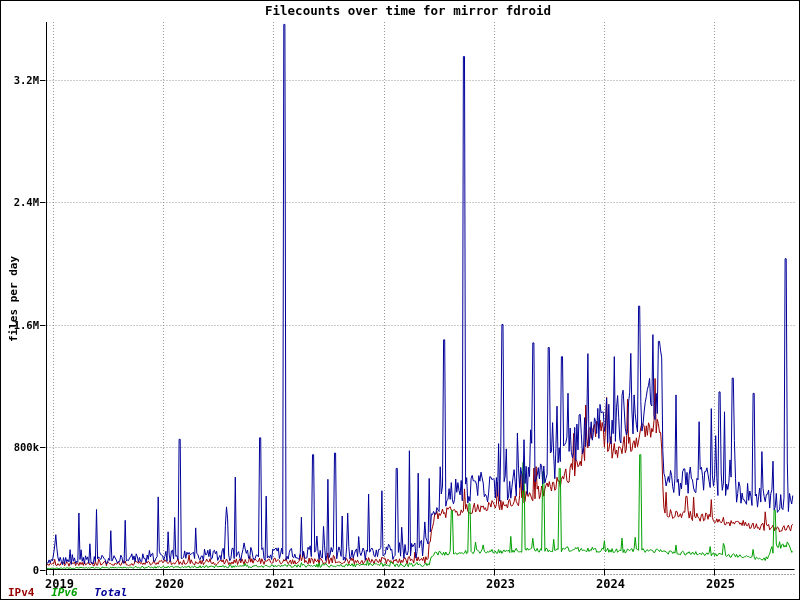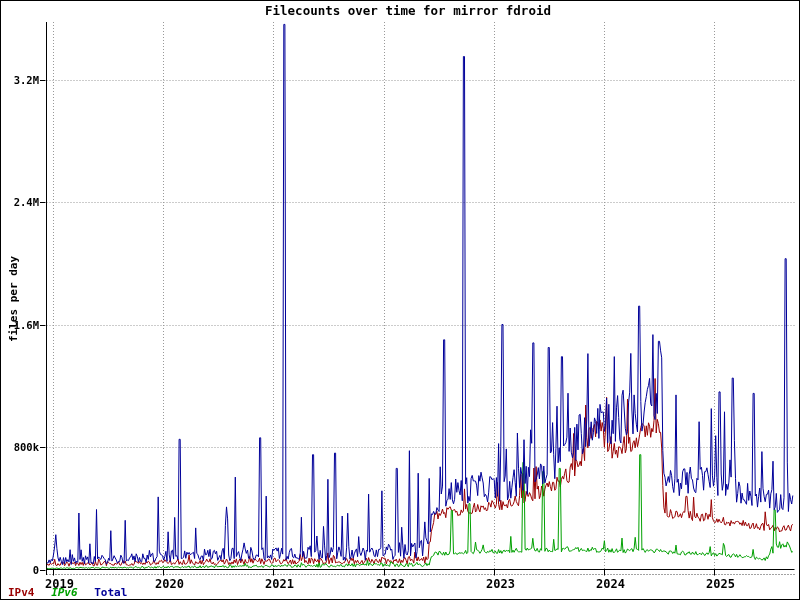--- a/index.html
+++ b/index.html
@@ -73,15 +73,15 @@
       <text x="609.5" y="587" text-anchor="middle" class="xtick">2024</text>
       <line x1="713.5" x2="713.5" y1="569" y2="574.5" stroke="#000000"></line>
       <text x="719.5" y="587" text-anchor="middle" class="xtick">2025</text>
       <polyline points="45.9,563.6 47.0,563.6 48.1,564.3 49.2,562.3 50.3,563.3 51.4,562.5 52.6,562.9 53.7,558.3 54.8,564.1 55.9,564.7 57.0,562.6 58.1,564.2 59.2,564.2 60.3,561.2 61.4,561.3 62.5,561.6 63.6,564.7 64.7,562.8 65.8,561.1 66.9,562.2 68.0,565.2 69.1,561.9 70.2,560.5 71.3,562.3 72.4,562.6 73.5,561.1 74.6,564.6 75.7,561.6 76.8,562.3 77.9,564.5 79.0,561.2 80.1,563.5 81.2,561.3 82.3,564.4 83.4,560.6 84.5,563.9 85.6,563.2 86.7,561.7 87.8,561.9 88.9,564.0 90.0,562.7 91.1,561.7 92.2,564.7 93.3,564.7 94.4,560.4 95.5,564.1 96.6,564.2 97.7,558.0 98.8,560.7 99.9,564.1 101.0,563.2 102.1,562.4 103.2,560.6 104.3,560.2 105.4,564.7 106.5,560.5 107.6,561.4 108.7,562.6 109.8,562.6 110.9,563.8 112.0,564.0 113.1,564.2 114.2,562.0 115.3,563.2 116.4,562.7 117.6,560.8 118.7,563.8 119.8,564.3 120.9,562.0 122.0,559.6 123.1,562.3 124.2,560.1 125.3,563.8 126.4,563.9 127.5,564.5 128.6,564.1 129.7,564.0 130.8,562.5 131.9,564.4 133.0,563.5 134.1,559.6 135.2,560.9 136.3,560.9 137.4,562.4 138.5,560.6 139.6,562.7 140.7,561.7 141.8,563.6 142.9,561.9 144.0,563.4 145.1,560.9 146.2,561.9 147.3,560.2 148.4,561.2 149.5,564.1 150.6,563.1 151.7,562.5 152.8,559.2 153.9,562.1 155.0,563.6 156.1,561.6 157.2,563.1 158.3,559.9 159.4,560.2 160.5,559.1 161.6,561.6 162.7,561.0 163.8,558.7 164.9,560.3 166.0,561.6 167.1,562.4 168.2,561.4 169.3,558.7 170.4,563.5 171.5,562.9 172.6,561.7 173.7,563.2 174.8,561.3 175.9,560.1 177.0,558.0 178.1,563.4 179.2,560.7 180.3,562.9 181.4,563.6 182.6,558.9 183.7,563.0 184.8,563.1 185.9,562.4 187.0,560.2 188.1,553.9 189.2,562.6 190.3,558.8 191.4,562.0 192.5,562.7 193.6,564.0 194.7,560.6 195.8,562.2 196.9,562.1 198.0,562.3 199.1,559.4 200.2,563.1 201.3,559.3 202.4,563.7 203.5,561.7 204.6,560.7 205.7,558.1 206.8,560.5 207.9,561.0 209.0,557.8 210.1,561.8 211.2,562.9 212.3,561.1 213.4,563.6 214.5,563.0 215.6,563.7 216.7,562.6 217.8,560.6 218.9,559.9 220.0,558.8 221.1,561.0 222.2,558.7 223.3,563.1 224.4,561.2 225.5,558.0 226.6,560.2 227.7,563.6 228.8,561.6 229.9,563.3 231.0,560.9 232.1,562.9 233.2,558.9 234.3,561.7 235.4,557.9 236.5,563.6 237.6,560.6 238.7,558.0 239.8,561.9 240.9,557.9 242.0,560.5 243.1,563.5 244.2,558.5 245.3,561.6 246.5,562.0 247.6,560.6 248.7,555.3 249.8,561.2 250.9,557.7 252.0,562.2 253.1,559.1 254.2,558.1 255.3,559.5 256.4,560.6 257.5,560.2 258.6,557.1 259.7,562.6 260.8,557.8 261.9,560.3 263.0,563.4 264.1,559.7 265.2,560.2 266.3,560.0 267.4,558.2 268.5,558.3 269.6,561.3 270.7,562.5 271.8,561.5 272.9,557.6 274.0,557.0 275.1,560.8 276.2,559.3 277.3,558.6 278.4,559.7 279.5,562.7 280.6,562.6 281.7,561.2 282.8,558.5 283.9,560.1 285.0,557.7 286.1,560.6 287.2,562.7 288.3,561.1 289.4,559.0 290.5,563.2 291.6,558.7 292.7,562.9 293.8,559.7 294.9,563.0 296.0,561.9 297.1,561.2 298.2,560.2 299.3,553.4 300.4,559.7 301.5,556.4 302.6,551.1 303.7,561.6 304.8,559.5 305.9,561.5 307.0,562.9 308.1,557.1 309.2,562.2 310.3,557.0 311.5,558.0 312.6,562.7 313.7,557.7 314.8,560.0 315.9,560.7 317.0,558.4 318.1,562.7 319.2,557.3 320.3,558.1 321.4,560.2 322.5,563.1 323.6,561.8 324.7,562.4 325.8,559.1 326.9,551.9 328.0,562.8 329.1,558.9 330.2,556.8 331.3,562.0 332.4,554.3 333.5,556.0 334.6,561.9 335.7,561.3 336.8,561.3 337.9,560.8 339.0,561.2 340.1,562.2 341.2,562.7 342.3,561.7 343.4,561.7 344.5,559.0 345.6,557.5 346.7,560.1 347.8,562.7 348.9,559.7 350.0,556.8 351.1,559.7 352.2,557.1 353.3,562.8 354.4,559.5 355.5,561.6 356.6,559.2 357.7,561.8 358.8,563.0 359.9,561.1 361.0,559.4 362.1,562.9 363.2,561.4 364.3,559.5 365.4,557.2 366.5,561.2 367.6,556.6 368.7,560.1 369.8,561.6 370.9,558.3 372.0,560.1 373.1,562.6 374.2,558.8 375.3,558.3 376.5,561.0 377.6,561.7 378.7,558.4 379.8,561.6 380.9,556.1 382.0,557.3 383.1,557.2 384.2,557.4 385.3,562.9 386.4,558.7 387.5,558.6 388.6,560.8 389.7,559.8 390.8,560.4 391.9,562.7 393.0,558.8 394.1,560.0 395.2,558.1 396.3,561.2 397.4,561.6 398.5,557.8 399.6,562.3 400.7,559.2 401.8,561.4 402.9,557.5 404.0,556.5 405.1,559.3 406.2,562.8 407.3,556.2 408.4,555.4 409.5,559.9 410.6,558.1 411.7,559.2 412.8,562.1 413.9,551.1 415.0,556.7 416.1,560.0 417.2,555.9 418.3,559.7 419.4,559.0 420.5,557.5 421.6,559.5 422.7,556.1 423.8,562.3 424.9,555.7 426.0,558.7 427.1,557.4 428.2,541.3 429.3,540.8 430.4,530.3 431.5,525.9 432.6,521.6 433.7,512.8 434.8,513.4 435.9,510.3 437.0,518.0 438.1,512.4 439.2,514.5 440.3,512.1 441.5,508.1 442.6,512.7 443.7,511.5 444.8,516.7 445.9,506.7 447.0,508.3 448.1,506.5 449.2,505.8 450.3,509.1 451.4,509.8 452.5,509.1 453.6,508.5 454.7,511.3 455.8,510.2 456.9,514.7 458.0,513.6 459.1,514.2 460.2,508.9 461.3,511.6 462.4,510.0 463.5,487.9 464.6,508.1 465.7,503.4 466.8,510.0 467.9,512.5 469.0,511.5 470.1,512.5 471.2,512.2 472.3,506.2 473.4,502.2 474.5,511.0 475.6,509.7 476.7,503.5 477.8,508.2 478.9,510.9 480.0,504.8 481.1,506.2 482.2,504.9 483.3,508.5 484.4,506.7 485.5,510.0 486.6,508.8 487.7,501.3 488.8,502.5 489.9,506.1 491.0,499.6 492.1,501.4 493.2,503.8 494.3,507.1 495.4,503.3 496.5,481.5 497.6,503.5 498.7,508.7 499.8,499.2 500.9,508.8 502.0,500.6 503.1,504.4 504.2,504.8 505.3,503.5 506.5,507.0 507.6,500.0 508.7,498.3 509.8,504.5 510.9,505.1 512.0,503.5 513.1,500.8 514.2,495.0 515.3,500.5 516.4,502.8 517.5,504.8 518.6,494.5 519.7,473.2 520.8,496.9 521.9,472.4 523.0,501.9 524.1,500.1 525.2,490.3 526.3,494.8 527.4,495.4 528.5,491.6 529.6,493.9 530.7,497.8 531.8,499.8 532.9,467.0 534.0,497.8 535.1,465.6 536.2,488.1 537.3,485.0 538.4,497.7 539.5,494.3 540.6,485.0 541.7,487.3 542.8,495.2 543.9,488.0 545.0,484.2 546.1,482.0 547.2,485.9 548.3,480.6 549.4,485.6 550.5,490.0 551.6,481.3 552.7,481.4 553.8,489.3 554.9,487.5 556.0,476.2 557.1,480.5 558.2,479.5 559.3,485.9 560.4,478.6 561.5,475.4 562.6,478.1 563.7,472.2 564.8,467.9 565.9,479.6 567.0,481.5 568.1,481.0 569.2,466.1 570.3,462.5 571.5,468.7 572.6,432.5 573.7,475.0 574.8,458.8 575.9,460.3 577.0,465.8 578.1,464.1 579.2,460.3 580.3,464.9 581.4,449.1 582.5,447.4 583.6,459.6 584.7,404.0 585.8,436.8 586.9,447.0 588.0,427.7 589.1,426.4 590.2,437.4 591.3,428.5 592.4,426.8 593.5,423.4 594.6,435.9 595.7,420.4 596.8,422.1 597.9,427.8 599.0,418.9 600.1,430.1 601.2,421.5 602.3,427.7 603.4,446.3 604.5,428.1 605.6,396.3 606.7,450.6 607.8,448.8 608.9,441.7 610.0,435.5 611.1,457.2 612.2,450.3 613.3,442.4 614.4,453.2 615.5,449.0 616.6,456.6 617.7,445.8 618.8,446.0 619.9,447.7 621.0,452.6 622.1,442.9 623.2,435.6 624.3,451.8 625.4,447.8 626.5,398.2 627.6,442.4 628.7,436.3 629.8,450.5 630.9,449.7 632.0,441.9 633.1,439.7 634.2,446.8 635.4,436.8 636.5,445.7 637.6,440.1 638.7,433.2 639.8,426.4 640.9,422.5 642.0,423.6 643.1,424.6 644.2,435.9 645.3,424.8 646.4,434.3 647.5,421.8 648.6,425.2 649.7,436.3 650.8,427.4 651.9,430.7 653.0,419.7 654.1,377.5 655.2,432.0 656.3,418.4 657.4,422.7 658.5,431.5 659.6,431.3 660.7,447.1 661.8,484.6 662.9,506.7 664.0,512.1 665.1,491.3 666.2,514.8 667.3,516.1 668.4,515.7 669.5,508.6 670.6,512.4 671.7,517.5 672.8,516.5 673.9,515.7 675.0,510.0 676.1,510.7 677.2,516.0 678.3,515.3 679.4,512.7 680.5,516.7 681.6,512.4 682.7,510.5 683.8,511.3 684.9,495.4 686.0,495.3 687.1,509.7 688.2,517.1 689.3,510.3 690.4,516.9 691.5,519.6 692.6,496.2 693.7,515.5 694.8,516.9 695.9,512.2 697.0,516.3 698.1,517.2 699.2,520.3 700.4,513.6 701.5,513.1 702.6,519.9 703.7,518.9 704.8,511.9 705.9,513.4 707.0,518.3 708.1,513.3 709.2,515.8 710.3,498.6 711.4,516.7 712.5,519.8 713.6,521.6 714.7,521.2 715.8,517.8 716.9,521.3 718.0,518.2 719.1,520.5 720.2,521.9 721.3,520.3 722.4,516.3 723.5,523.4 724.6,523.9 725.7,521.1 726.8,522.2 727.9,521.3 729.0,525.0 730.1,519.6 731.2,522.4 732.3,521.2 733.4,523.1 734.5,520.7 735.6,520.5 736.7,520.4 737.8,520.9 738.9,523.3 740.0,521.8 741.1,524.6 742.2,519.4 743.3,524.6 744.4,521.0 745.5,524.6 746.6,524.7 747.7,522.3 748.8,527.5 749.9,527.1 751.0,523.8 752.1,522.0 753.2,527.8 754.3,526.5 755.4,522.7 756.5,527.2 757.6,526.5 758.7,528.9 759.8,525.2 760.9,522.9 762.0,522.4 763.1,529.5 764.2,510.8 765.4,523.1 766.5,525.0 767.6,523.4 768.7,528.8 769.8,527.2 770.9,526.3 772.0,524.3 773.1,530.0 774.2,526.2 775.3,528.3 776.4,525.9 777.5,526.9 778.6,531.0 779.7,529.8 780.8,530.0 781.9,526.2 783.0,524.7 784.1,529.1 785.2,529.0 786.3,526.3 787.4,524.1 788.5,527.4 789.6,530.0 790.7,524.2 791.8,523.4" fill="none" stroke="#990000" stroke-width="1"></polyline>
       <polyline points="45.9,567.0 47.0,567.8 48.1,567.8 49.2,567.6 50.3,567.3 51.4,567.2 52.6,567.3 53.7,567.7 54.8,567.3 55.9,566.9 57.0,567.5 58.1,567.7 59.2,567.0 60.3,566.9 61.4,567.7 62.5,567.0 63.6,566.9 64.7,567.4 65.8,566.6 66.9,566.9 68.0,567.5 69.1,566.6 70.2,567.3 71.3,567.6 72.4,567.3 73.5,567.6 74.6,566.8 75.7,566.5 76.8,566.7 77.9,567.2 79.0,566.4 80.1,566.5 81.2,566.8 82.3,566.7 83.4,567.1 84.5,566.8 85.6,566.6 86.7,567.3 87.8,566.6 88.9,567.4 90.0,566.6 91.1,566.6 92.2,566.3 93.3,567.4 94.4,566.8 95.5,566.6 96.6,566.8 97.7,566.8 98.8,567.3 99.9,567.6 101.0,566.1 102.1,566.3 103.2,566.6 104.3,566.8 105.4,566.4 106.5,566.7 107.6,567.2 108.7,567.2 109.8,566.2 110.9,567.0 112.0,566.3 113.1,567.0 114.2,566.4 115.3,566.9 116.4,566.9 117.6,566.2 118.7,566.8 119.8,566.4 120.9,566.8 122.0,566.9 123.1,566.3 124.2,566.3 125.3,567.0 126.4,566.7 127.5,567.0 128.6,566.3 129.7,566.2 130.8,566.2 131.9,567.3 133.0,566.8 134.1,565.6 135.2,565.8 136.3,566.7 137.4,566.4 138.5,566.8 139.6,567.3 140.7,565.5 141.8,565.5 142.9,567.2 144.0,567.0 145.1,566.4 146.2,566.5 147.3,565.5 148.4,565.8 149.5,567.0 150.6,566.1 151.7,566.6 152.8,567.2 153.9,565.5 155.0,567.2 156.1,565.7 157.2,566.2 158.3,565.4 159.4,566.5 160.5,566.9 161.6,565.6 162.7,565.5 163.8,567.0 164.9,565.8 166.0,566.9 167.1,565.2 168.2,566.6 169.3,565.7 170.4,565.4 171.5,565.3 172.6,566.9 173.7,566.1 174.8,565.7 175.9,565.9 177.0,565.8 178.1,566.2 179.2,567.0 180.3,566.4 181.4,565.3 182.6,566.8 183.7,565.6 184.8,566.2 185.9,566.1 187.0,565.5 188.1,565.0 189.2,567.1 190.3,566.0 191.4,565.8 192.5,566.5 193.6,564.8 194.7,565.8 195.8,567.1 196.9,565.9 198.0,566.6 199.1,564.7 200.2,567.0 201.3,565.6 202.4,565.2 203.5,566.8 204.6,564.9 205.7,564.6 206.8,566.6 207.9,565.7 209.0,565.7 210.1,564.8 211.2,565.5 212.3,565.4 213.4,566.9 214.5,564.6 215.6,564.7 216.7,566.0 217.8,565.5 218.9,565.5 220.0,565.5 221.1,565.4 222.2,564.4 223.3,566.4 224.4,564.9 225.5,566.4 226.6,566.7 227.7,566.3 228.8,563.6 229.9,564.4 231.0,566.7 232.1,564.8 233.2,566.3 234.3,564.6 235.4,565.8 236.5,564.8 237.6,565.4 238.7,564.9 239.8,564.9 240.9,565.3 242.0,564.4 243.1,565.2 244.2,562.4 245.3,565.2 246.5,564.1 247.6,566.7 248.7,565.9 249.8,566.5 250.9,566.2 252.0,565.0 253.1,564.9 254.2,564.7 255.3,564.2 256.4,565.8 257.5,565.8 258.6,565.6 259.7,565.6 260.8,564.7 261.9,566.5 263.0,565.6 264.1,564.5 265.2,564.3 266.3,565.0 267.4,565.4 268.5,565.9 269.6,565.6 270.7,563.7 271.8,564.4 272.9,566.0 274.0,564.5 275.1,565.4 276.2,565.2 277.3,564.4 278.4,564.6 279.5,565.9 280.6,564.0 281.7,565.2 282.8,564.4 283.9,563.7 285.0,564.2 286.1,565.6 287.2,563.6 288.3,564.1 289.4,564.3 290.5,566.3 291.6,566.2 292.7,565.7 293.8,564.0 294.9,564.3 296.0,566.2 297.1,563.7 298.2,565.3 299.3,566.1 300.4,561.7 301.5,564.3 302.6,563.2 303.7,564.4 304.8,566.2 305.9,565.4 307.0,564.1 308.1,564.0 309.2,565.1 310.3,564.6 311.5,565.4 312.6,564.7 313.7,564.2 314.8,566.0 315.9,563.2 317.0,566.3 318.1,561.8 319.2,566.3 320.3,565.7 321.4,562.9 322.5,563.8 323.6,564.0 324.7,562.4 325.8,564.1 326.9,565.1 328.0,566.2 329.1,565.5 330.2,563.8 331.3,565.1 332.4,565.4 333.5,565.3 334.6,565.8 335.7,564.7 336.8,564.0 337.9,565.3 339.0,564.3 340.1,563.5 341.2,565.5 342.3,565.2 343.4,565.9 344.5,564.0 345.6,562.8 346.7,565.1 347.8,563.0 348.9,564.4 350.0,564.6 351.1,562.6 352.2,565.4 353.3,563.1 354.4,565.9 355.5,562.9 356.6,563.4 357.7,563.7 358.8,564.6 359.9,563.6 361.0,563.5 362.1,563.1 363.2,563.9 364.3,563.0 365.4,564.4 366.5,559.5 367.6,564.6 368.7,562.0 369.8,563.0 370.9,564.4 372.0,564.3 373.1,562.5 374.2,562.9 375.3,562.7 376.5,563.8 377.6,563.7 378.7,564.4 379.8,562.1 380.9,562.0 382.0,565.5 383.1,563.1 384.2,563.1 385.3,565.0 386.4,563.7 387.5,564.9 388.6,565.3 389.7,560.6 390.8,561.7 391.9,562.0 393.0,563.4 394.1,565.6 395.2,563.2 396.3,563.1 397.4,565.7 398.5,565.1 399.6,562.2 400.7,564.1 401.8,564.6 402.9,565.5 404.0,565.4 405.1,562.6 406.2,563.4 407.3,565.7 408.4,561.8 409.5,563.4 410.6,562.3 411.7,565.3 412.8,564.7 413.9,564.1 415.0,562.4 416.1,561.4 417.2,564.0 418.3,562.9 419.4,563.4 420.5,565.1 421.6,565.5 422.7,564.7 423.8,563.5 424.9,561.9 426.0,564.7 427.1,562.7 428.2,564.1 429.3,559.0 430.4,555.7 431.5,555.3 432.6,554.4 433.7,551.5 434.8,551.1 435.9,551.9 437.0,554.1 438.1,550.4 439.2,550.6 440.3,552.9 441.5,553.9 442.6,551.2 443.7,554.3 444.8,551.0 445.9,553.7 447.0,553.6 448.1,553.1 449.2,549.8 450.3,509.5 451.4,509.5 452.5,552.8 453.6,552.7 454.7,551.8 455.8,553.4 456.9,553.0 458.0,551.7 459.1,552.2 460.2,551.9 461.3,552.0 462.4,552.8 463.5,552.0 464.6,549.4 465.7,552.7 466.8,551.3 467.9,502.7 469.0,502.7 470.1,550.5 471.2,551.7 472.3,552.7 473.4,550.0 474.5,541.0 475.6,548.7 476.7,549.1 477.8,550.3 478.9,552.3 480.0,550.6 481.1,548.4 482.2,543.9 483.3,550.2 484.4,551.4 485.5,552.0 486.6,550.3 487.7,551.4 488.8,549.6 489.9,550.6 491.0,548.4 492.1,551.8 493.2,551.6 494.3,549.9 495.4,552.2 496.5,552.3 497.6,548.5 498.7,552.0 499.8,549.6 500.9,552.4 502.0,550.1 503.1,549.1 504.2,550.8 505.3,549.3 506.5,550.1 507.6,549.0 508.7,551.6 509.8,535.4 510.9,551.4 512.0,549.1 513.1,551.3 514.2,549.1 515.3,547.3 516.4,550.0 517.5,550.8 518.6,550.8 519.7,550.7 520.8,551.2 521.9,461.3 523.0,461.3 524.1,548.1 525.2,549.3 526.3,547.0 527.4,549.0 528.5,548.4 529.6,547.9 530.7,547.2 531.8,537.3 532.9,546.8 534.0,549.8 535.1,549.8 536.2,547.3 537.3,550.6 538.4,551.1 539.5,547.7 540.6,549.3 541.7,470.5 542.8,470.5 543.9,550.3 545.0,547.2 546.1,547.7 547.2,550.8 548.3,549.1 549.4,550.5 550.5,550.5 551.6,550.7 552.7,538.3 553.8,549.4 554.9,549.2 556.0,547.6 557.1,548.5 558.2,467.4 559.3,467.4 560.4,550.9 561.5,547.5 562.6,547.4 563.7,548.2 564.8,547.0 565.9,545.7 567.0,546.3 568.1,550.2 569.2,550.1 570.3,549.9 571.5,549.0 572.6,548.6 573.7,548.3 574.8,546.5 575.9,547.8 577.0,546.3 578.1,550.7 579.2,548.9 580.3,547.4 581.4,549.6 582.5,549.2 583.6,549.2 584.7,550.3 585.8,550.5 586.9,547.1 588.0,550.5 589.1,548.8 590.2,549.5 591.3,546.2 592.4,548.6 593.5,547.6 594.6,547.5 595.7,551.3 596.8,550.6 597.9,551.2 599.0,550.7 600.1,549.8 601.2,547.1 602.3,548.3 603.4,539.7 604.5,550.8 605.6,549.6 606.7,547.0 607.8,551.3 608.9,548.8 610.0,551.2 611.1,547.6 612.2,551.4 613.3,551.3 614.4,550.3 615.5,547.8 616.6,551.3 617.7,549.9 618.8,549.2 619.9,549.8 621.0,537.1 622.1,551.5 623.2,548.7 624.3,552.1 625.4,550.6 626.5,548.0 627.6,548.8 628.7,549.6 629.8,548.5 630.9,547.6 632.0,550.7 633.1,547.7 634.2,536.3 635.4,547.9 636.5,548.3 637.6,549.4 638.7,453.7 639.8,453.7 640.9,549.1 642.0,547.5 643.1,549.3 644.2,551.4 645.3,549.3 646.4,548.7 647.5,550.3 648.6,549.2 649.7,548.8 650.8,549.2 651.9,549.9 653.0,551.8 654.1,550.9 655.2,548.2 656.3,548.2 657.4,549.1 658.5,550.5 659.6,548.5 660.7,550.6 661.8,550.5 662.9,549.8 664.0,550.3 665.1,550.7 666.2,552.2 667.3,553.2 668.4,550.0 669.5,550.0 670.6,550.4 671.7,552.5 672.8,550.8 673.9,552.2 675.0,544.1 676.1,552.8 677.2,553.1 678.3,553.2 679.4,553.8 680.5,551.0 681.6,550.0 682.7,551.3 683.8,553.9 684.9,553.9 686.0,551.9 687.1,552.2 688.2,550.7 689.3,553.1 690.4,553.2 691.5,551.0 692.6,552.9 693.7,553.3 694.8,550.6 695.9,553.6 697.0,553.7 698.1,552.6 699.2,552.4 700.4,553.8 701.5,551.6 702.6,552.8 703.7,554.6 704.8,553.1 705.9,551.8 707.0,553.4 708.1,551.8 709.2,545.6 710.3,554.9 711.4,552.8 712.5,551.7 713.6,554.6 714.7,552.6 715.8,555.1 716.9,553.9 718.0,552.3 719.1,552.8 720.2,553.0 721.3,553.8 722.4,542.4 723.5,545.1 724.6,554.5 725.7,555.5 726.8,554.1 727.9,553.5 729.0,556.1 730.1,556.2 731.2,553.8 732.3,552.9 733.4,553.5 734.5,555.9 735.6,553.4 736.7,556.3 737.8,555.5 738.9,553.7 740.0,555.3 741.1,556.6 742.2,556.5 743.3,555.8 744.4,555.7 745.5,554.6 746.6,555.5 747.7,555.4 748.8,556.5 749.9,556.4 751.0,555.7 752.1,548.4 753.2,556.1 754.3,558.5 755.4,556.1 756.5,557.2 757.6,557.9 758.7,557.1 759.8,558.3 760.9,558.9 762.0,558.6 763.1,556.9 764.2,559.5 765.4,555.8 766.5,557.9 767.6,554.7 768.7,553.1 769.8,548.2 770.9,545.6 772.0,552.2 773.1,508.8 774.2,508.8 775.3,543.0 776.4,546.1 777.5,546.3 778.6,540.7 779.7,547.4 780.8,543.9 781.9,542.8 783.0,546.1 784.1,544.3 785.2,546.1 786.3,540.9 787.4,542.9 788.5,545.0 789.6,548.2 790.7,551.4 791.8,550.5" fill="none" stroke="#00a000" stroke-width="1"></polyline>
       <polyline points="45.9,561.8 47.0,562.1 48.1,558.9 49.2,561.8 50.3,558.4 51.4,559.9 52.6,553.0 53.7,545.0 54.8,533.7 55.9,547.6 57.0,556.8 58.1,560.4 59.2,556.3 60.3,560.3 61.4,563.6 62.5,556.6 63.6,562.8 64.7,556.5 65.8,560.8 66.9,558.6 68.0,560.9 69.1,548.7 70.2,563.5 71.3,553.6 72.4,560.3 73.5,556.9 74.6,562.3 75.7,560.2 76.8,561.3 77.9,512.0 79.0,558.5 80.1,548.8 81.2,560.3 82.3,556.4 83.4,562.7 84.5,554.8 85.6,558.5 86.7,555.9 87.8,562.3 88.9,542.8 90.0,562.0 91.1,561.4 92.2,563.0 93.3,555.5 94.4,560.6 95.5,508.5 96.6,558.0 97.7,555.9 98.8,557.5 99.9,558.4 101.0,554.3 102.1,555.8 103.2,557.6 104.3,558.9 105.4,562.9 106.5,561.5 107.6,557.2 108.7,559.4 109.8,529.7 110.9,560.1 112.0,557.9 113.1,554.7 114.2,557.0 115.3,559.0 116.4,562.2 117.6,560.4 118.7,560.5 119.8,554.2 120.9,556.3 122.0,561.9 123.1,562.0 124.2,519.3 125.3,560.1 126.4,558.9 127.5,559.6 128.6,556.6 129.7,556.0 130.8,552.8 131.9,558.9 133.0,554.9 134.1,560.7 135.2,552.8 136.3,555.4 137.4,561.1 138.5,556.5 139.6,560.4 140.7,560.8 141.8,552.8 142.9,557.4 144.0,557.3 145.1,561.3 146.2,554.0 147.3,558.4 148.4,549.4 149.5,555.9 150.6,553.1 151.7,552.2 152.8,560.4 153.9,560.3 155.0,557.2 156.1,555.7 157.2,495.9 158.3,550.2 159.4,553.3 160.5,553.7 161.6,555.1 162.7,559.1 163.8,555.5 164.9,550.3 166.0,560.4 167.1,530.8 168.2,553.8 169.3,560.4 170.4,550.0 171.5,549.1 172.6,558.1 173.7,516.4 174.8,555.3 175.9,554.6 177.0,558.5 178.1,438.3 179.2,438.3 180.3,557.5 181.4,557.4 182.6,556.2 183.7,549.9 184.8,557.3 185.9,551.2 187.0,553.3 188.1,551.4 189.2,553.7 190.3,552.9 191.4,552.1 192.5,551.3 193.6,557.5 194.7,526.9 195.8,552.5 196.9,553.5 198.0,557.7 199.1,558.7 200.2,555.2 201.3,554.9 202.4,559.8 203.5,548.1 204.6,553.8 205.7,553.5 206.8,549.3 207.9,555.6 209.0,548.3 210.1,558.2 211.2,557.3 212.3,550.3 213.4,549.3 214.5,552.9 215.6,550.3 216.7,559.4 217.8,556.7 218.9,554.4 220.0,558.7 221.1,549.9 222.2,547.3 223.3,558.1 224.4,524.4 225.5,505.9 226.6,517.9 227.7,554.0 228.8,559.7 229.9,557.5 231.0,547.5 232.1,547.2 233.2,557.6 234.3,476.1 235.4,555.5 236.5,552.5 237.6,550.6 238.7,555.9 239.8,559.5 240.9,553.1 242.0,548.3 243.1,541.9 244.2,547.9 245.3,552.4 246.5,549.0 247.6,557.3 248.7,557.4 249.8,546.4 250.9,549.9 252.0,556.4 253.1,558.9 254.2,557.2 255.3,554.0 256.4,554.1 257.5,555.9 258.6,436.8 259.7,436.8 260.8,548.5 261.9,546.8 263.0,557.4 264.1,559.3 265.2,495.1 266.3,556.9 267.4,554.9 268.5,557.0 269.6,553.9 270.7,558.5 271.8,548.0 272.9,549.3 274.0,548.0 275.1,546.9 276.2,550.1 277.3,546.8 278.4,557.5 279.5,553.4 280.6,547.2 281.7,553.1 282.8,23.4 283.9,23.4 285.0,558.8 286.1,555.3 287.2,558.1 288.3,551.3 289.4,548.2 290.5,547.5 291.6,555.8 292.7,556.8 293.8,553.1 294.9,557.0 296.0,556.7 297.1,557.7 298.2,558.1 299.3,551.7 300.4,516.2 301.5,555.8 302.6,550.3 303.7,557.2 304.8,557.1 305.9,556.8 307.0,546.3 308.1,548.5 309.2,544.8 310.3,555.6 311.5,453.7 312.6,453.7 313.7,551.2 314.8,549.5 315.9,535.0 317.0,550.3 318.1,558.3 319.2,549.4 320.3,556.7 321.4,556.9 322.5,525.4 323.6,544.9 324.7,559.5 325.8,554.6 326.9,478.3 328.0,556.7 329.1,553.4 330.2,546.5 331.3,551.0 332.4,546.5 333.5,452.1 334.6,452.1 335.7,557.8 336.8,551.2 337.9,545.9 339.0,549.5 340.1,555.4 341.2,515.0 342.3,559.1 343.4,556.3 344.5,559.6 345.6,546.8 346.7,512.2 347.8,545.7 348.9,557.9 350.0,555.8 351.1,549.0 352.2,557.1 353.3,552.8 354.4,549.9 355.5,547.9 356.6,555.6 357.7,535.6 358.8,551.4 359.9,554.5 361.0,551.0 362.1,547.0 363.2,549.8 364.3,559.2 365.4,549.2 366.5,550.3 367.6,493.1 368.7,551.2 369.8,548.5 370.9,547.0 372.0,549.5 373.1,554.8 374.2,555.8 375.3,548.9 376.5,555.6 377.6,548.5 378.7,548.6 379.8,546.4 380.9,489.8 382.0,554.7 383.1,554.0 384.2,553.3 385.3,545.9 386.4,549.0 387.5,543.2 388.6,544.9 389.7,549.2 390.8,548.3 391.9,558.4 393.0,555.6 394.1,554.3 395.2,467.4 396.3,467.4 397.4,551.4 398.5,541.7 399.6,555.2 400.7,526.2 401.8,544.8 402.9,557.4 404.0,543.5 405.1,552.6 406.2,554.0 407.3,549.7 408.4,449.7 409.5,554.9 410.6,542.4 411.7,545.9 412.8,543.9 413.9,542.0 415.0,557.0 416.1,550.4 417.2,472.2 418.3,546.7 419.4,540.4 420.5,539.4 421.6,554.9 422.7,541.0 423.8,520.9 424.9,536.9 426.0,539.8 427.1,543.0 428.2,477.4 429.3,530.9 430.4,512.9 431.5,513.6 432.6,510.4 433.7,513.2 434.8,512.8 435.9,506.6 437.0,509.1 438.1,510.5 439.2,465.8 440.3,493.0 441.5,485.1 442.6,338.8 443.7,338.8 444.8,505.2 445.9,499.6 447.0,498.1 448.1,487.6 449.2,498.4 450.3,481.6 451.4,498.9 452.5,502.8 453.6,498.3 454.7,478.0 455.8,491.3 456.9,481.6 458.0,489.6 459.1,493.9 460.2,479.5 461.3,499.8 462.4,55.5 463.5,55.5 464.6,483.1 465.7,476.7 466.8,502.1 467.9,495.4 469.0,500.2 470.1,477.4 471.2,474.4 472.3,479.9 473.4,479.9 474.5,480.1 475.6,484.1 476.7,494.6 477.8,474.6 478.9,480.2 480.0,471.2 481.1,476.8 482.2,482.0 483.3,495.7 484.4,493.3 485.5,495.2 486.6,501.0 487.7,491.2 488.8,475.6 489.9,476.1 491.0,478.7 492.1,477.7 493.2,478.5 494.3,497.1 495.4,476.6 496.5,495.3 497.6,442.6 498.7,500.3 499.8,445.2 500.9,323.5 502.0,323.5 503.1,480.7 504.2,475.1 505.3,447.9 506.5,499.0 507.6,495.2 508.7,480.4 509.8,497.2 510.9,486.3 512.0,476.6 513.1,468.7 514.2,481.7 515.3,495.3 516.4,432.0 517.5,467.3 518.6,486.6 519.7,466.4 520.8,473.6 521.9,489.4 523.0,438.7 524.1,482.5 525.2,465.3 526.3,493.5 527.4,466.3 528.5,475.6 529.6,428.8 530.7,442.3 531.8,341.9 532.9,341.9 534.0,480.8 535.1,478.3 536.2,474.2 537.3,466.6 538.4,477.9 539.5,462.9 540.6,464.5 541.7,482.9 542.8,465.0 543.9,481.8 545.0,477.3 546.1,473.5 547.2,346.5 548.3,346.5 549.4,452.0 550.5,450.6 551.6,421.6 552.7,453.7 553.8,477.7 554.9,447.5 556.0,405.2 557.1,461.8 558.2,446.7 559.3,460.6 560.4,355.7 561.5,355.7 562.6,445.0 563.7,443.6 564.8,441.7 565.9,436.2 567.0,392.2 568.1,450.4 569.2,427.0 570.3,451.2 571.5,456.8 572.6,451.2 573.7,426.4 574.8,459.4 575.9,423.1 577.0,448.9 578.1,414.0 579.2,413.3 580.3,432.5 581.4,452.8 582.5,449.3 583.6,416.7 584.7,445.6 585.8,417.0 586.9,352.6 588.0,445.1 589.1,433.9 590.2,420.8 591.3,439.2 592.4,431.8 593.5,416.9 594.6,420.5 595.7,432.4 596.8,407.4 597.9,437.4 599.0,403.4 600.1,411.7 601.2,411.1 602.3,411.0 603.4,430.4 604.5,422.8 605.6,397.0 606.7,441.8 607.8,403.3 608.9,438.8 610.0,442.9 611.1,419.2 612.2,432.7 613.3,355.6 614.4,440.4 615.5,406.8 616.6,394.6 617.7,416.5 618.8,438.7 619.9,442.0 621.0,394.2 622.1,389.2 623.2,408.0 624.3,427.3 625.4,434.0 626.5,430.7 627.6,401.1 628.7,391.2 629.8,352.4 630.9,409.0 632.0,432.9 633.1,393.9 634.2,412.5 635.4,423.8 636.5,431.0 637.6,305.1 638.7,305.1 639.8,400.4 640.9,430.1 642.0,423.7 643.1,411.0 644.2,401.5 645.3,395.6 646.4,388.3 647.5,384.4 648.6,377.4 649.7,402.8 650.8,405.0 651.9,333.6 653.0,414.6 654.1,418.5 655.2,392.4 656.3,412.5 657.4,340.3 658.5,340.3 659.6,349.8 660.7,356.8 661.8,449.5 662.9,472.3 664.0,476.3 665.1,484.9 666.2,480.3 667.3,475.5 668.4,481.4 669.5,469.4 670.6,474.5 671.7,485.7 672.8,491.5 673.9,477.7 675.0,393.9 676.1,481.3 677.2,478.1 678.3,494.7 679.4,482.0 680.5,487.8 681.6,470.9 682.7,467.9 683.8,467.9 684.9,483.8 686.0,471.4 687.1,492.3 688.2,473.7 689.3,466.0 690.4,477.4 691.5,479.0 692.6,487.0 693.7,490.6 694.8,491.7 695.9,477.3 697.0,478.9 698.1,420.7 699.2,468.3 700.4,466.2 701.5,474.6 702.6,489.2 703.7,470.7 704.8,470.6 705.9,466.8 707.0,473.3 708.1,480.3 709.2,486.5 710.3,407.6 711.4,474.2 712.5,485.2 713.6,476.1 714.7,434.7 715.8,476.4 716.9,494.5 718.0,390.9 719.1,390.9 720.2,473.0 721.3,489.3 722.4,482.0 723.5,410.8 724.6,494.5 725.7,483.2 726.8,488.5 727.9,481.1 729.0,458.9 730.1,476.1 731.2,377.1 732.3,377.1 733.4,439.5 734.5,477.4 735.6,501.2 736.7,492.5 737.8,480.9 738.9,485.2 740.0,502.2 741.1,492.1 742.2,498.7 743.3,498.8 744.4,501.2 745.5,503.3 746.6,482.4 747.7,499.4 748.8,490.0 749.9,495.3 751.0,504.5 752.1,392.4 753.2,392.4 754.3,495.0 755.4,493.0 756.5,506.1 757.6,495.7 758.7,487.0 759.8,501.1 760.9,450.6 762.0,487.3 763.1,495.4 764.2,500.7 765.4,493.4 766.5,493.2 767.6,489.1 768.7,507.1 769.8,492.8 770.9,488.6 772.0,460.2 773.1,508.7 774.2,506.2 775.3,492.4 776.4,511.4 777.5,509.5 778.6,508.7 779.7,493.6 780.8,507.1 781.9,508.6 783.0,496.7 784.1,257.7 785.2,257.7 786.3,461.1 787.4,510.5 788.5,492.4 789.6,498.7 790.7,503.0 791.8,494.5" fill="none" stroke="#000099" stroke-width="1"></polyline>
     </svg>
   <div class="legend">
     <span style="color: rgb(153, 0, 0);">IPv4</span>
     <span style="color: rgb(0, 160, 0); font-style: italic;">IPv6</span>
-    <span style="color: rgb(0, 0, 153);">Total</span>
+    <span style="color: rgb(0, 0, 153); font-style: italic;">Total</span>
   </div>
 </div>
 
 </body></html>

